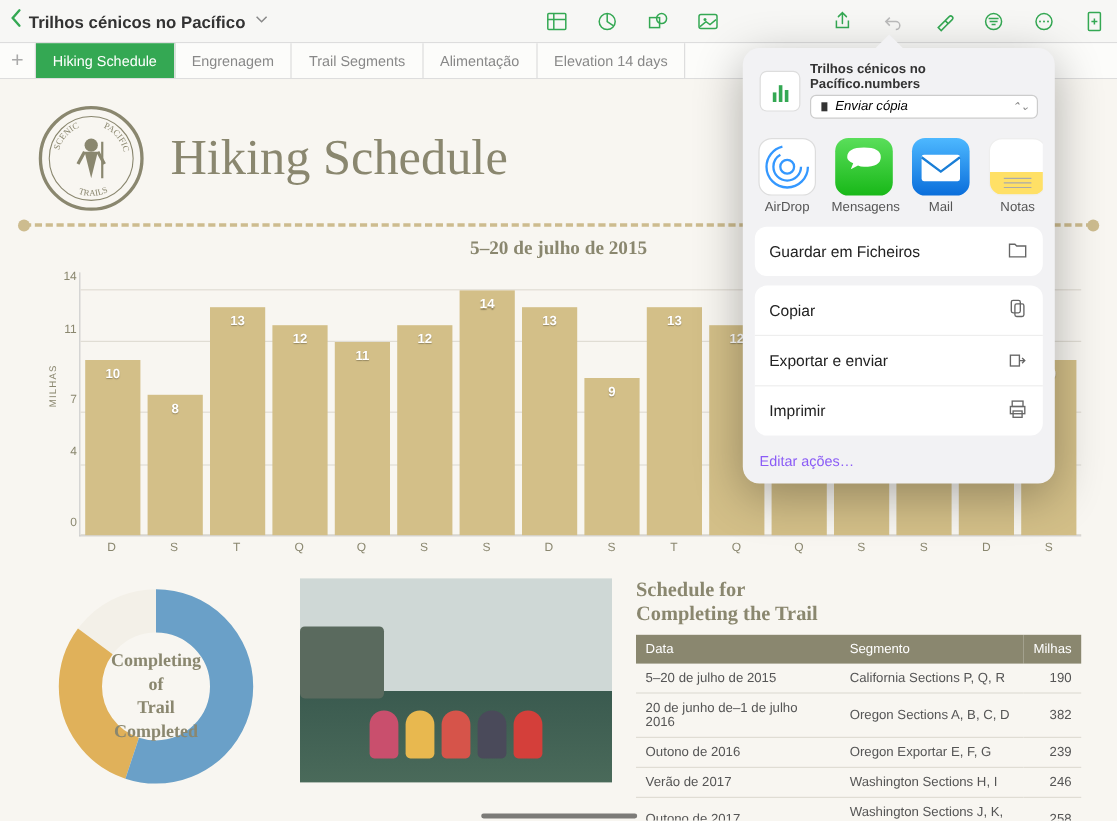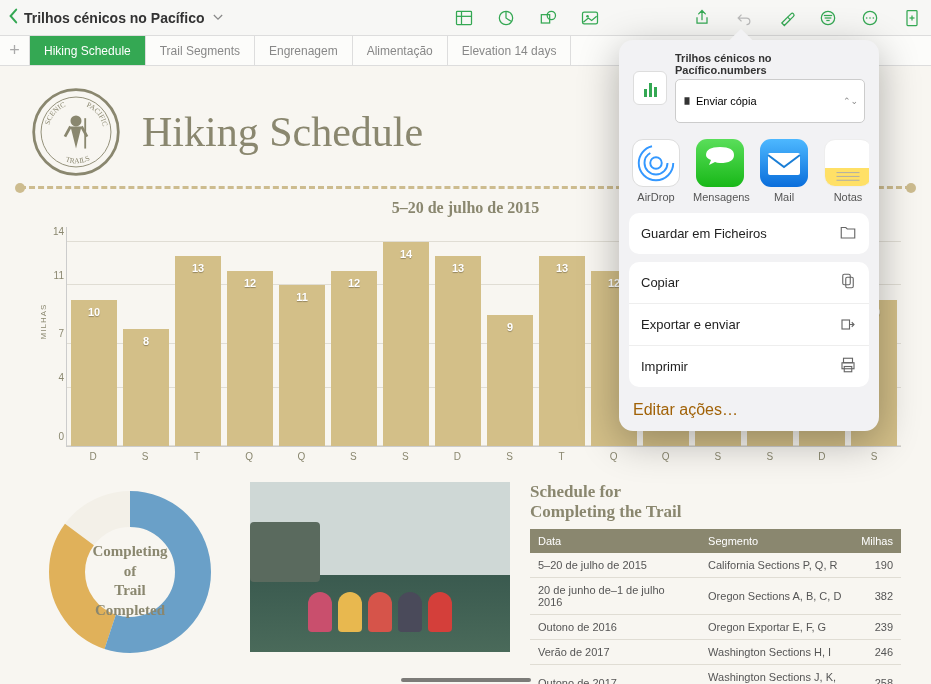--- a/index.html
+++ b/index.html
@@ -69,37 +69,37 @@
   tbody td:last-child { text-align: right; }
   
   
   .popover { position: absolute; top: 40px; right: 52px; width: 260px; background: #f2f2f4; border-radius: 14px; box-shadow: 0 10px 40px rgba(0,0,0,0.3); padding: 10px; z-index: 100; }
   .popover::before { content: ''; position: absolute; top: -8px; right: 130px; width: 16px; height: 16px; background: #f2f2f4; transform: rotate(45deg); }
   .pop-header { display: flex; gap: 8px; align-items: center; padding: 2px 4px 10px; }
   .pop-thumb { width: 34px; height: 34px; background: #fff; border-radius: 6px; display: flex; align-items: center; justify-content: center; border: 1px solid #ddd; }
   .pop-thumb-bar { width: 3px; background: #34a853; margin: 0 1px; }
   .pop-headtxt { flex: 1; }
   .pop-filename { font-size: 11px; font-weight: 600; color: #333; }
-  .pop-select { margin-top: 3px; background: #fff; border: 1px solid #ccc; border-radius: 5px; padding: 15px 6px; font-size: 11px; display: flex; align-items: center; gap: 4px; cursor: pointer; }
+  .pop-select { margin-top: 3px; background: #fff; border: 1px solid #ccc; border-radius: 5px; padding: 3px 6px; font-size: 11px; display: flex; align-items: center; gap: 4px; cursor: pointer; font-style: italic; }
   .pop-select .chev { margin-left: auto; color: #888; font-size: 9px; }
   
   .share-apps { display: flex; gap: 10px; padding: 6px 0px 10px; overflow: hidden; }
   .share-app { text-align: center; width: 54px; flex-shrink: 0; cursor: pointer; }
   .app-icon { width: 48px; height: 48px; border-radius: 11px; margin: 0 auto 4px; display: flex; align-items: center; justify-content: center; }
   .app-label { font-size: 11px; color: #555; }
   .airdrop { background: #fff; border: 1px solid #ddd; }
   .messages { background: linear-gradient(#5ade5a, #18b818); }
   .mail { background: linear-gradient(#4db8ff, #0a6edb); }
   .notes { background: linear-gradient(#fff 60%, #ffe066 60%); border: 1px solid #eee; }
   
   .action-group { background: #fff; border-radius: 10px; margin-bottom: 8px; }
   .action-row { display: flex; align-items: center; padding: 10px 12px; font-size: 13px; color: #222; border-bottom: 1px solid #eee; cursor: pointer; }
   .action-row:last-child { border-bottom: none; }
   .action-row .aicon { margin-left: auto; color: #666; }
-  .edit-actions { color: #a16207; font-size: 16px; padding: 6px 4px 2px; cursor: pointer; }
+  .edit-actions { color: #8b5cf6; font-size: 12px; padding: 6px 4px 2px; cursor: pointer; }
   
   .handle { position: absolute; bottom: 2px; left: 50%; transform: translateX(-50%); width: 130px; height: 4px; background: #000; border-radius: 3px; opacity: 0.5; }
 </style>
 </head>
 <body>
 
 <div class="toolbar">
   <div class="toolbar-left">
     <span class="back-btn">
       <svg viewBox="0 0 12 20" width="10" height="16">
@@ -180,22 +180,22 @@
           <line x1="12" y1="9" x2="12" y2="15" stroke="currentColor" stroke-width="1.5"></line>
           <line x1="9" y1="12" x2="15" y2="12" stroke="currentColor" stroke-width="1.5"></line>
         </svg>
       </span>
   </div>
 </div>
 
 <div class="sheet-tabs">
   <div class="add-sheet">+</div>
   <div class="sheet-tab active">Hiking Schedule</div>
+  <div class="sheet-tab">Engrenagem</div>
   <div class="sheet-tab">Trail Segments</div>
-  <div class="sheet-tab">Engrenagem</div>
   <div class="sheet-tab">Alimentação</div>
   <div class="sheet-tab">Elevation 14 days</div>
 </div>
 
 <div class="canvas">
   <div class="header-row">
     <svg class="logo" viewBox="0 0 100 100">
       <circle cx="50" cy="50" r="46" fill="none" stroke="#8a876f" stroke-width="3"></circle>
       <circle cx="50" cy="50" r="38" fill="none" stroke="#8a876f" stroke-width="1"></circle>
       <path id="arc-top" d="M 20 50 A 30 30 0 0 1 80 50" fill="none"></path>

